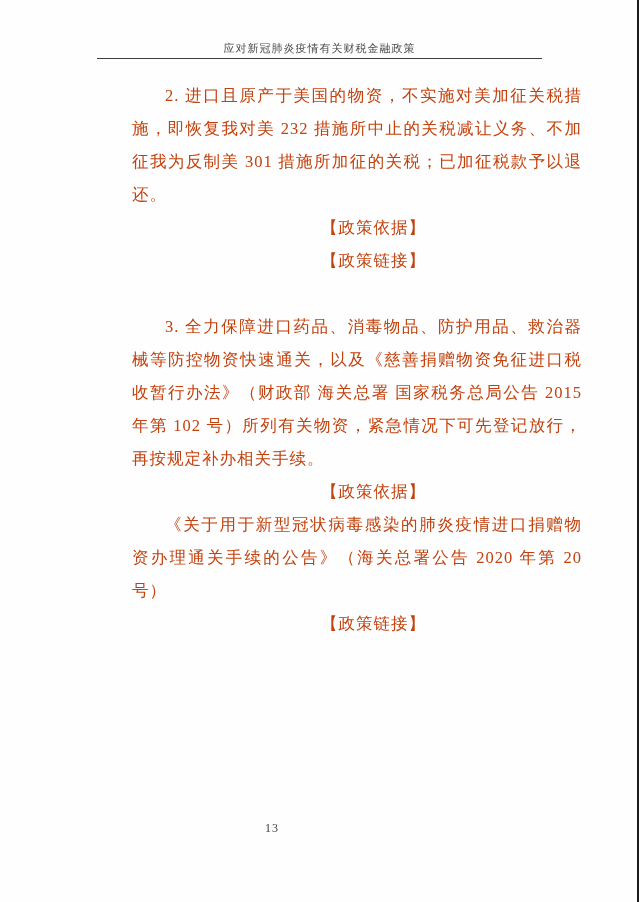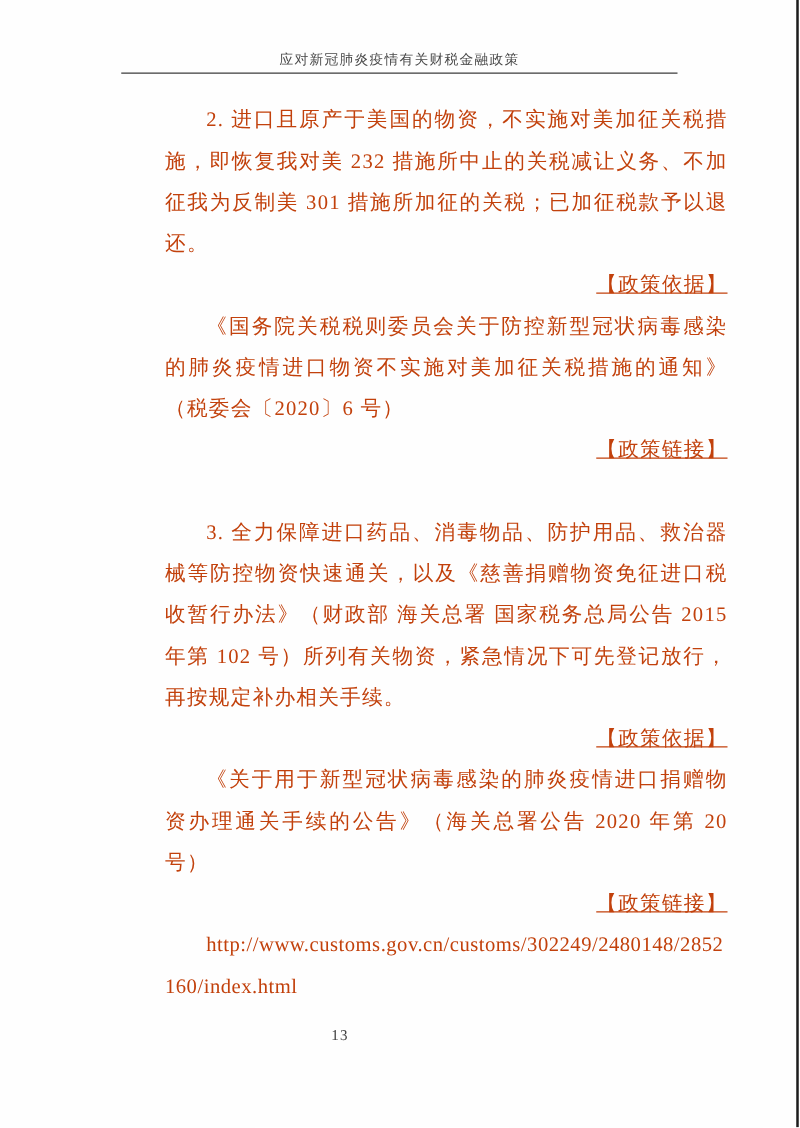--- a/index.html
+++ b/index.html
@@ -39,21 +39,21 @@
     line-height: 33px;
     color: #c2410c;
     text-align: justify;
     margin-left: 36px;
   }
   .para {
     margin: 0;
     text-indent: 2em;
     letter-spacing: 1px;
   }
-  .para.label { text-align: right; text-decoration: underline; }
+  .para.label { text-align: center; }
   .para.url {
     text-align: left;
     letter-spacing: 0.4px;
     word-break: break-all;
   }
   .spacer { height: 33px; }
   .footer {
     position: absolute;
     top: 821px;
     left: 0;
@@ -77,30 +77,28 @@
 
 <div class="page">
 
   <div class="header-title">应对新冠肺炎疫情有关财税金融政策</div>
 
   <div class="header-rule"></div>
 
   <div class="doc-body">
     <p class="para">2. 进口且原产于美国的物资，不实施对美加征关税措施，即恢复我对美 232 措施所中止的关税减让义务、不加征我为反制美 301 措施所加征的关税；已加征税款予以退还。</p>
     <p class="para label">【政策依据】</p>
-    <p class="para">《国务院关税税则委员会关于防控新型冠状病毒感染的肺炎疫情进口物资不实施对美加征关税措施的通知》（税委会〔2020〕6 号）</p>
     <p class="para label">【政策链接】</p>
 
     <div class="spacer"></div>
 
     <p class="para">3. 全力保障进口药品、消毒物品、防护用品、救治器械等防控物资快速通关，以及《慈善捐赠物资免征进口税收暂行办法》（财政部 海关总署 国家税务总局公告 2015 年第 102 号）所列有关物资，紧急情况下可先登记放行，再按规定补办相关手续。</p>
     <p class="para label">【政策依据】</p>
     <p class="para">《关于用于新型冠状病毒感染的肺炎疫情进口捐赠物资办理通关手续的公告》（海关总署公告 2020 年第 20 号）</p>
     <p class="para label">【政策链接】</p>
-    <p class="para url">http://www.customs.gov.cn/customs/302249/2480148/2852160/index.html</p>
   </div>
 
   <div class="footer">
     <span>13</span>
   </div>
 
   <div class="scan-edge"></div>
 
 </div>
 

